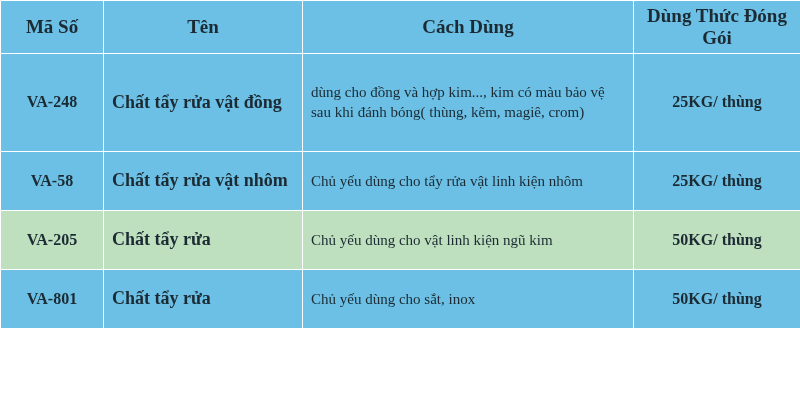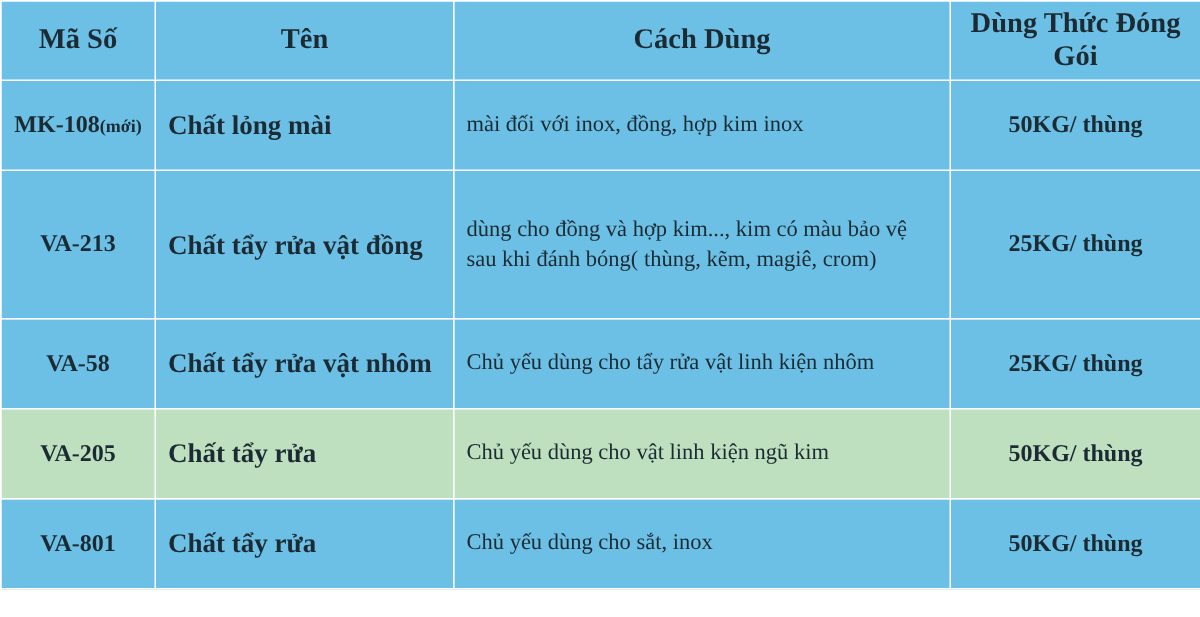--- a/index.html
+++ b/index.html
@@ -8,21 +8,21 @@
     background: #ffffff;
   }
   body {
     width: 800px;
     height: 411px;
     font-family: "Liberation Serif", serif;
     overflow: hidden;
   }
   table.product-table {
     width: 800px;
-    height: 393px;
+    height: 329px;
     border-collapse: collapse;
     table-layout: fixed;
   }
   table.product-table td,
   table.product-table th {
     border: 1px solid #ffffff;
     padding: 4px 8px;
     vertical-align: middle;
     font-family: "Liberation Serif", serif;
   }
@@ -90,27 +90,21 @@
   <thead>
     <tr>
       <th>Mã Số</th>
       <th>Tên</th>
       <th>Cách Dùng</th>
       <th>Dùng Thức Đóng Gói</th>
     </tr>
   </thead>
   <tbody>
     <tr class="band-blue">
-      <td class="code"><span>MK-108</span><span class="suffix">(mới)</span></td>
-      <td class="name">Chất lỏng mài</td>
-      <td class="use">mài đối với inox, đồng, hợp kim inox</td>
-      <td class="pack">50KG/ thùng</td>
-    </tr>
-    <tr class="band-blue">
-      <td class="code"><span>VA-213</span><span class="suffix"></span></td>
+      <td class="code"><span>VA-248</span><span class="suffix"></span></td>
       <td class="name">Chất tẩy rửa vật đồng</td>
       <td class="use">dùng cho đồng và hợp kim..., kim có màu bảo vệ sau khi đánh bóng( thùng, kẽm, magiê, crom)</td>
       <td class="pack">25KG/ thùng</td>
     </tr>
     <tr class="band-blue">
       <td class="code"><span>VA-58</span><span class="suffix"></span></td>
       <td class="name">Chất tẩy rửa vật nhôm</td>
       <td class="use">Chủ yếu dùng cho tẩy rửa vật linh kiện nhôm</td>
       <td class="pack">25KG/ thùng</td>
     </tr>

